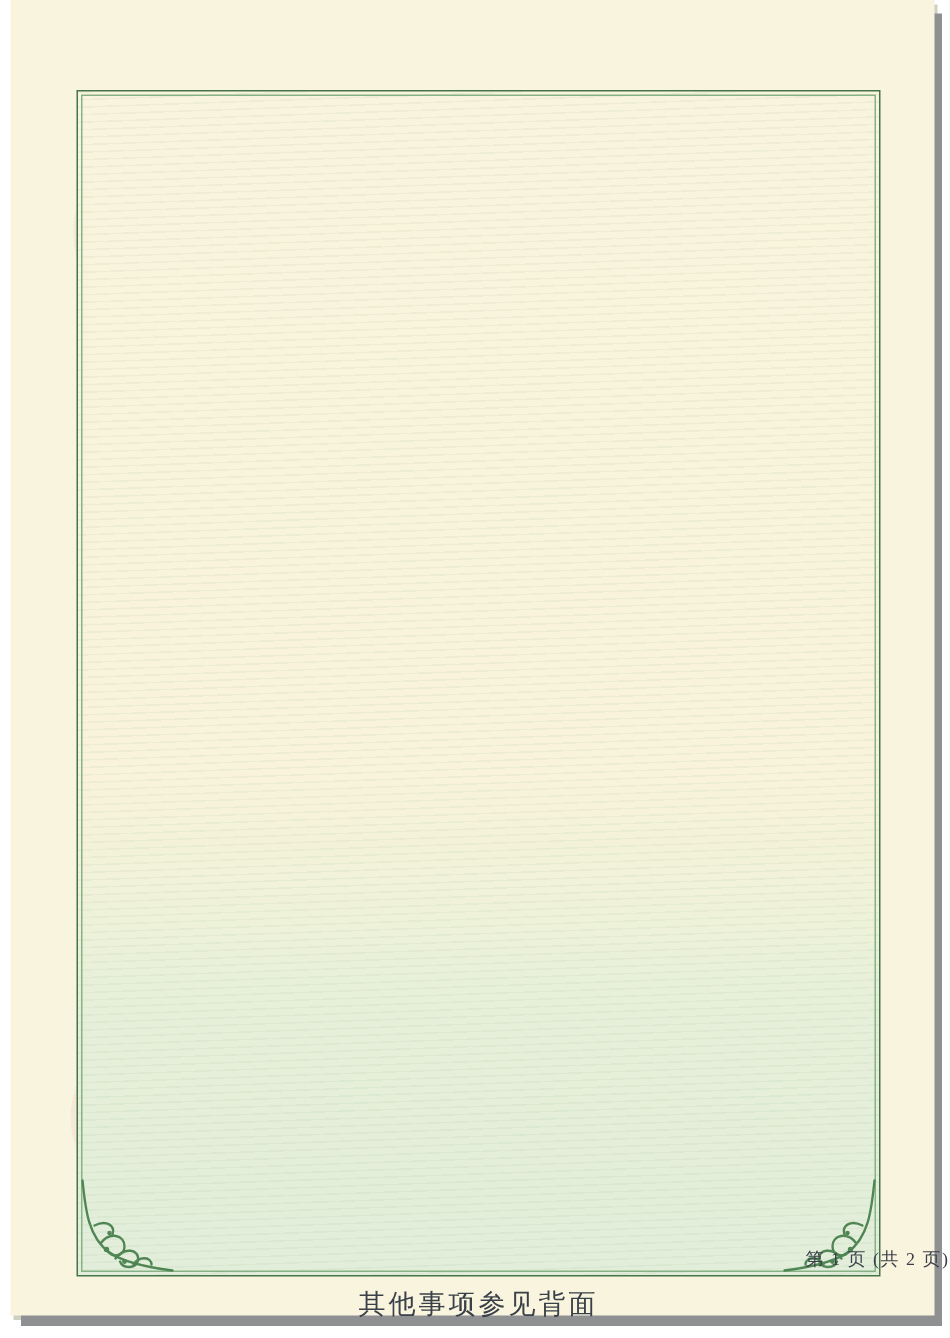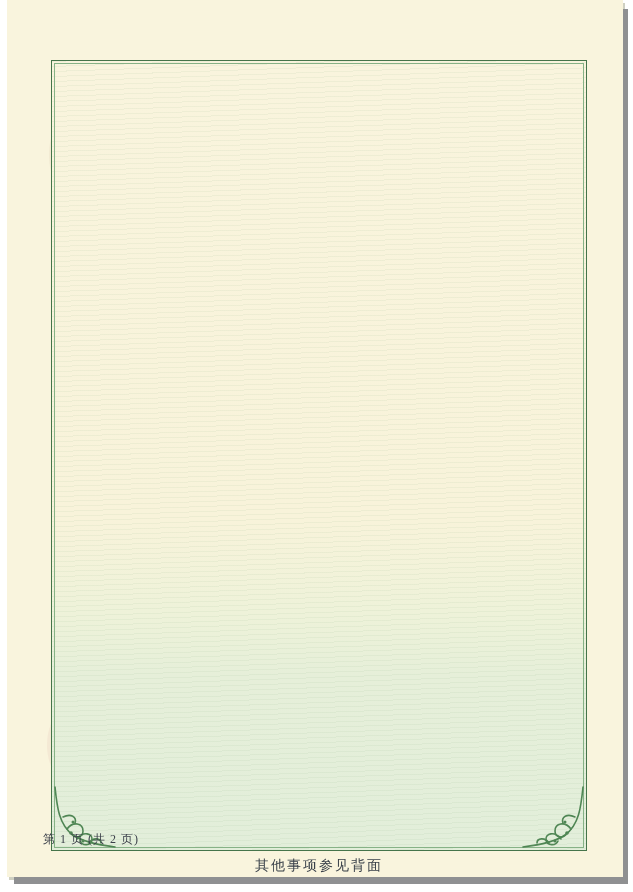--- a/index.html
+++ b/index.html
@@ -71,26 +71,26 @@
   .signer { position:absolute; left:82px; top:728px; font-size:14.5px; color:#22262f;
     font-family:"Liberation Sans","DejaVu Sans",sans-serif; }
   .signer div { margin-bottom:10px; letter-spacing:2px; }
   .signature { position:absolute; left:178px; top:703px; }
   .seal { position:absolute; left:369px; top:672px; }
   .seal-date {
     position:absolute; left:383px; top:789px; width:170px; text-align:center;
     font-size:13.5px; color:#1e232e; letter-spacing:1px; font-weight:600;
   }
   .page-info {
-    position:absolute; left:36px; top:831px; width:590px; text-align:left;
+    position:absolute; left:36px; top:831px; width:590px; text-align:right;
     font-size:12px; color:#3a3f49; letter-spacing:1px;
   }
   .back-note {
     position:absolute; left:44px; top:857px; width:536px; text-align:center;
-    font-size:14px; color:#394049; letter-spacing:2px;
+    font-size:18px; color:#394049; letter-spacing:2px;
   }
   .corner { position:absolute; pointer-events:none; }
   .corner-br { right:1px; bottom:1px; }
   .corner-bl { left:1px; bottom:1px; transform:scaleX(-1); }
 </style>
 </head>
 <body>
 
 <div class="paper">
   <div class="ghost ghost-1"></div>

